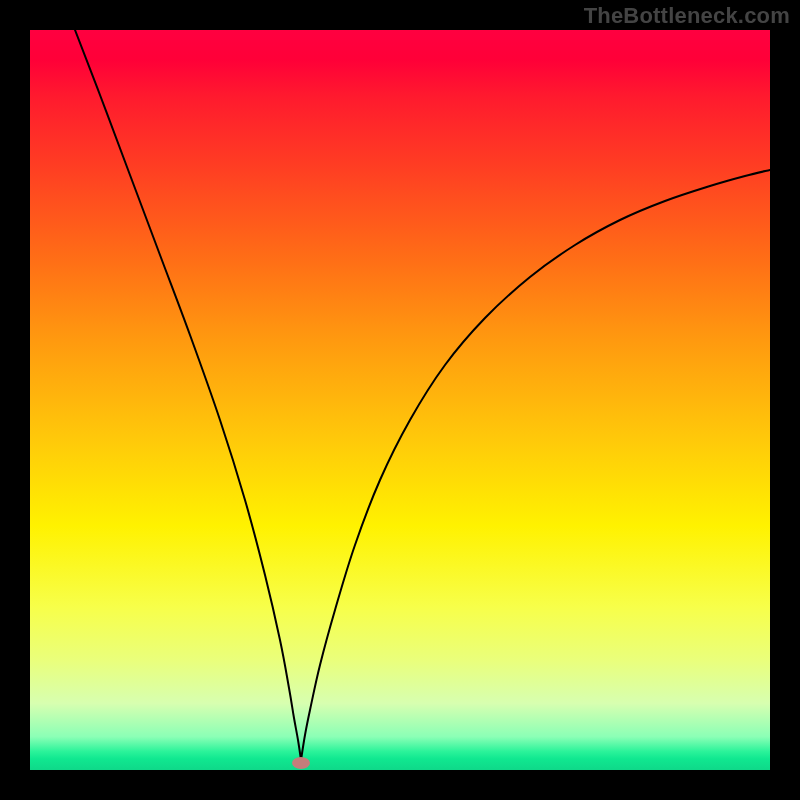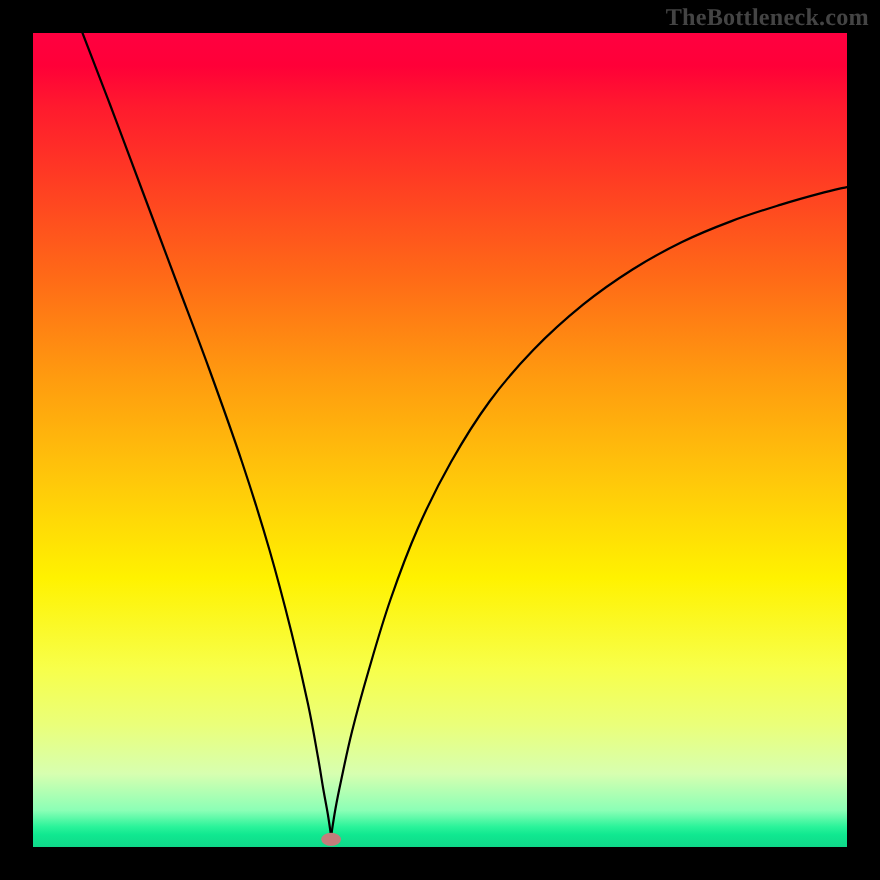--- a/index.html
+++ b/index.html
@@ -9,21 +9,20 @@
     height: 800px;
     background: #000;
     font-family: Arial, Helvetica, sans-serif;
     overflow: hidden;
   }
   .frame {
     position: relative;
     width: 800px;
     height: 800px;
     background: #000;
-    font-family: Liberation Serif, serif;
   }
   .watermark {
     position: absolute;
     top: 3px;
     right: 10px;
     color: #444;
     font-size: 22px;
     font-weight: 600;
     letter-spacing: 0.2px;
   }

